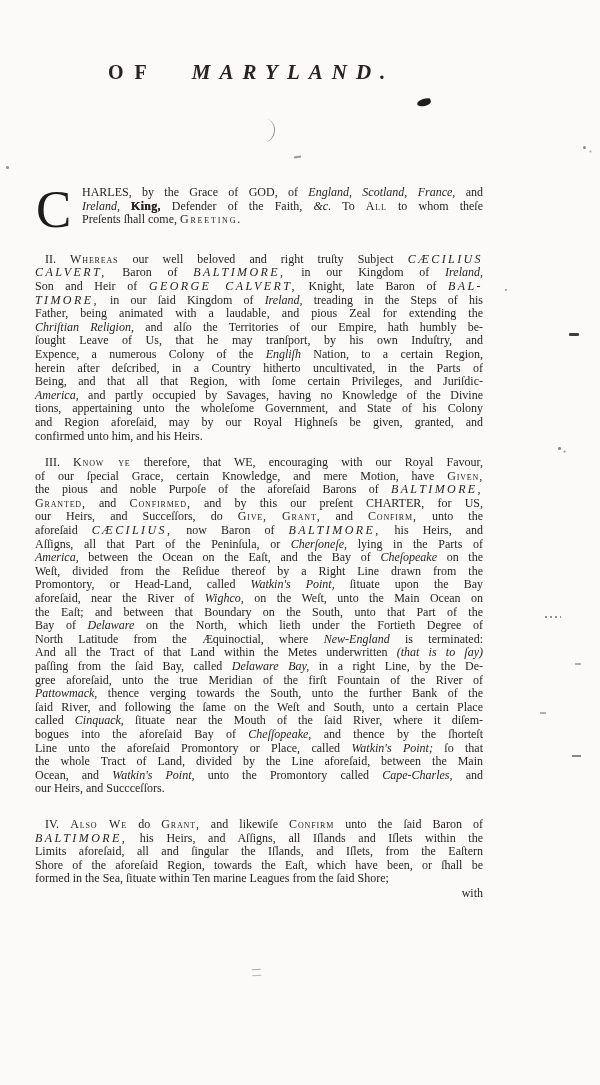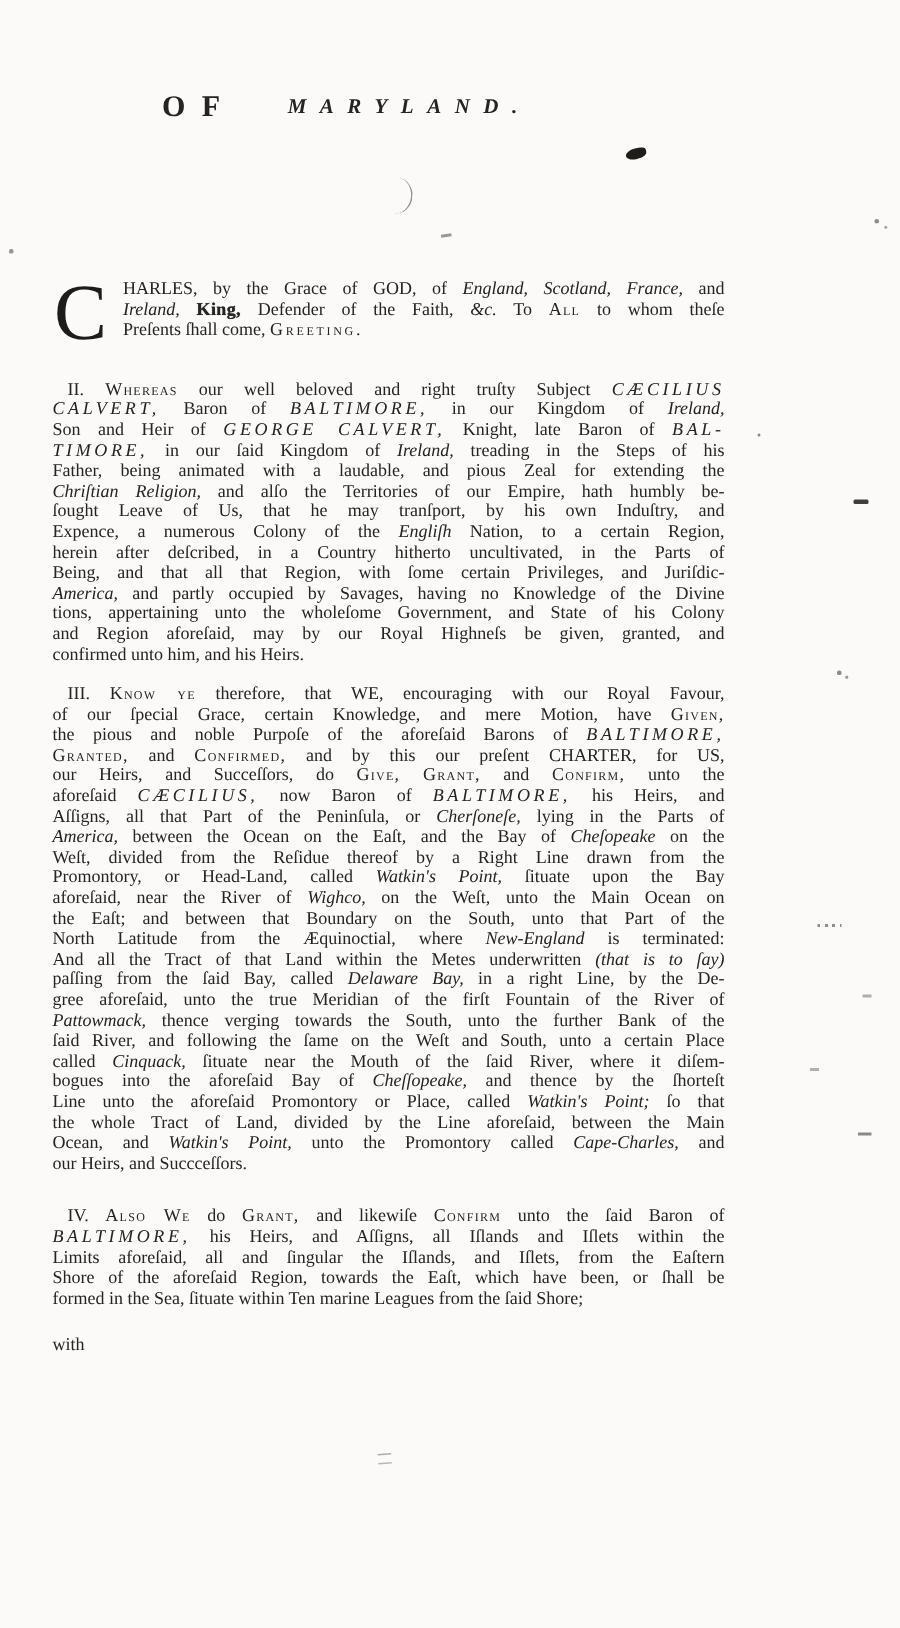--- a/index.html
+++ b/index.html
@@ -6,37 +6,37 @@
   body{width:600px;height:1085px;background:#ffffff;}
   .page{
     position:relative;width:600px;height:1085px;overflow:hidden;
     background:#fbfaf8;
     color:#262320;
     font-family:"Liberation Serif","DejaVu Serif",serif;
   }
   
   .header{position:absolute;top:60px;left:108px;display:flex;align-items:center;gap:34px;}
   .header .of{font-size:20px;font-weight:bold;letter-spacing:11px;}
-  .header .title{font-size:14px;font-weight:bold;font-style:italic;letter-spacing:9px;}
+  .header .title{font-size:21px;font-weight:bold;font-style:italic;letter-spacing:9px;}
   
   .bodytext{position:absolute;top:186px;left:35px;width:448px;font-size:12px;line-height:13.6px;}
   .para{margin:0;}
   .para.m-after-1{margin-bottom:26px;}
   .para.m-after-2{margin-bottom:13px;}
   .para.m-after-3{margin-bottom:22px;}
   .para.has-dropcap{position:relative;}
   .para.has-dropcap .line{padding-left:47px;}
   .dropcap{
     position:absolute;left:1px;top:1px;font-size:53px;line-height:44px;
     font-weight:normal;color:#1e1c19;
   }
   .line{text-align:justify;text-align-last:justify;white-space:normal;}
   .line.first{text-indent:10px;}
   .line.last{text-align-last:left;}
-  .catchline{margin-top:18px;}
+  .catchline{text-align:right;margin-top:1px;}
   
   .s-r{}
   .s-i{font-style:italic;}
   .s-ic{font-style:italic;letter-spacing:0.2em;}
   .s-sc{font-variant:small-caps;letter-spacing:0.07em;}
   .s-scs{font-variant:small-caps;letter-spacing:0.15em;}
   .s-bf{font-weight:bold;letter-spacing:0.02em;text-shadow:0 0 0.5px #262320;}
   
   .art{position:absolute;}
   .ink-blot{left:417px;top:99px;width:14px;height:7px;background:#1f1d1a;
@@ -114,20 +114,21 @@
         <div class="line"><span class="s-r">the pious and noble Purpoſe of the aforeſaid Barons of </span><span class="s-ic">BALTIMORE,</span></div>
         <div class="line"><span class="s-sc">Granted,</span><span class="s-r"> and </span><span class="s-sc">Confirmed,</span><span class="s-r"> and by this our preſent CHARTER, for US,</span></div>
         <div class="line"><span class="s-r">our Heirs, and Succeſſors, do </span><span class="s-sc">Give,</span><span class="s-r"> </span><span class="s-sc">Grant,</span><span class="s-r"> and </span><span class="s-sc">Confirm,</span><span class="s-r"> unto the</span></div>
         <div class="line"><span class="s-r">aforeſaid </span><span class="s-ic">CÆCILIUS,</span><span class="s-r"> now Baron of </span><span class="s-ic">BALTIMORE,</span><span class="s-r"> his Heirs, and</span></div>
         <div class="line"><span class="s-r">Aſſigns, all that Part of the Peninſula, or </span><span class="s-i">Cherſoneſe,</span><span class="s-r"> lying in the Parts of</span></div>
         <div class="line"><span class="s-i">America,</span><span class="s-r"> between the Ocean on the Eaſt, and the Bay of </span><span class="s-i">Cheſopeake</span><span class="s-r"> on the</span></div>
         <div class="line"><span class="s-r">Weſt, divided from the Reſidue thereof by a Right Line drawn from the</span></div>
         <div class="line"><span class="s-r">Promontory, or Head-Land, called </span><span class="s-i">Watkin's Point,</span><span class="s-r"> ſituate upon the Bay</span></div>
         <div class="line"><span class="s-r">aforeſaid, near the River of </span><span class="s-i">Wighco,</span><span class="s-r"> on the Weſt, unto the Main Ocean on</span></div>
         <div class="line"><span class="s-r">the Eaſt; and between that Boundary on the South, unto that Part of the</span></div>
+        <div class="line"><span class="s-r">Bay of </span><span class="s-i">Delaware</span><span class="s-r"> on the North, which lieth under the Fortieth Degree of</span></div>
         <div class="line"><span class="s-r">North Latitude from the Æquinoctial, where </span><span class="s-i">New-England</span><span class="s-r"> is terminated:</span></div>
         <div class="line"><span class="s-r">And all the Tract of that Land within the Metes underwritten </span><span class="s-i">(that is to ſay)</span></div>
         <div class="line"><span class="s-r">paſſing from the ſaid Bay, called </span><span class="s-i">Delaware Bay,</span><span class="s-r"> in a right Line, by the De-</span></div>
         <div class="line"><span class="s-r">gree aforeſaid, unto the true Meridian of the firſt Fountain of the River of</span></div>
         <div class="line"><span class="s-i">Pattowmack,</span><span class="s-r"> thence verging towards the South, unto the further Bank of the</span></div>
         <div class="line"><span class="s-r">ſaid River, and following the ſame on the Weſt and South, unto a certain Place</span></div>
         <div class="line"><span class="s-r">called </span><span class="s-i">Cinquack,</span><span class="s-r"> ſituate near the Mouth of the ſaid River, where it diſem-</span></div>
         <div class="line"><span class="s-r">bogues into the aforeſaid Bay of </span><span class="s-i">Cheſſopeake,</span><span class="s-r"> and thence by the ſhorteſt</span></div>
         <div class="line"><span class="s-r">Line unto the aforeſaid Promontory or Place, called </span><span class="s-i">Watkin's Point;</span><span class="s-r"> ſo that</span></div>
         <div class="line"><span class="s-r">the whole Tract of Land, divided by the Line aforeſaid, between the Main</span></div>

